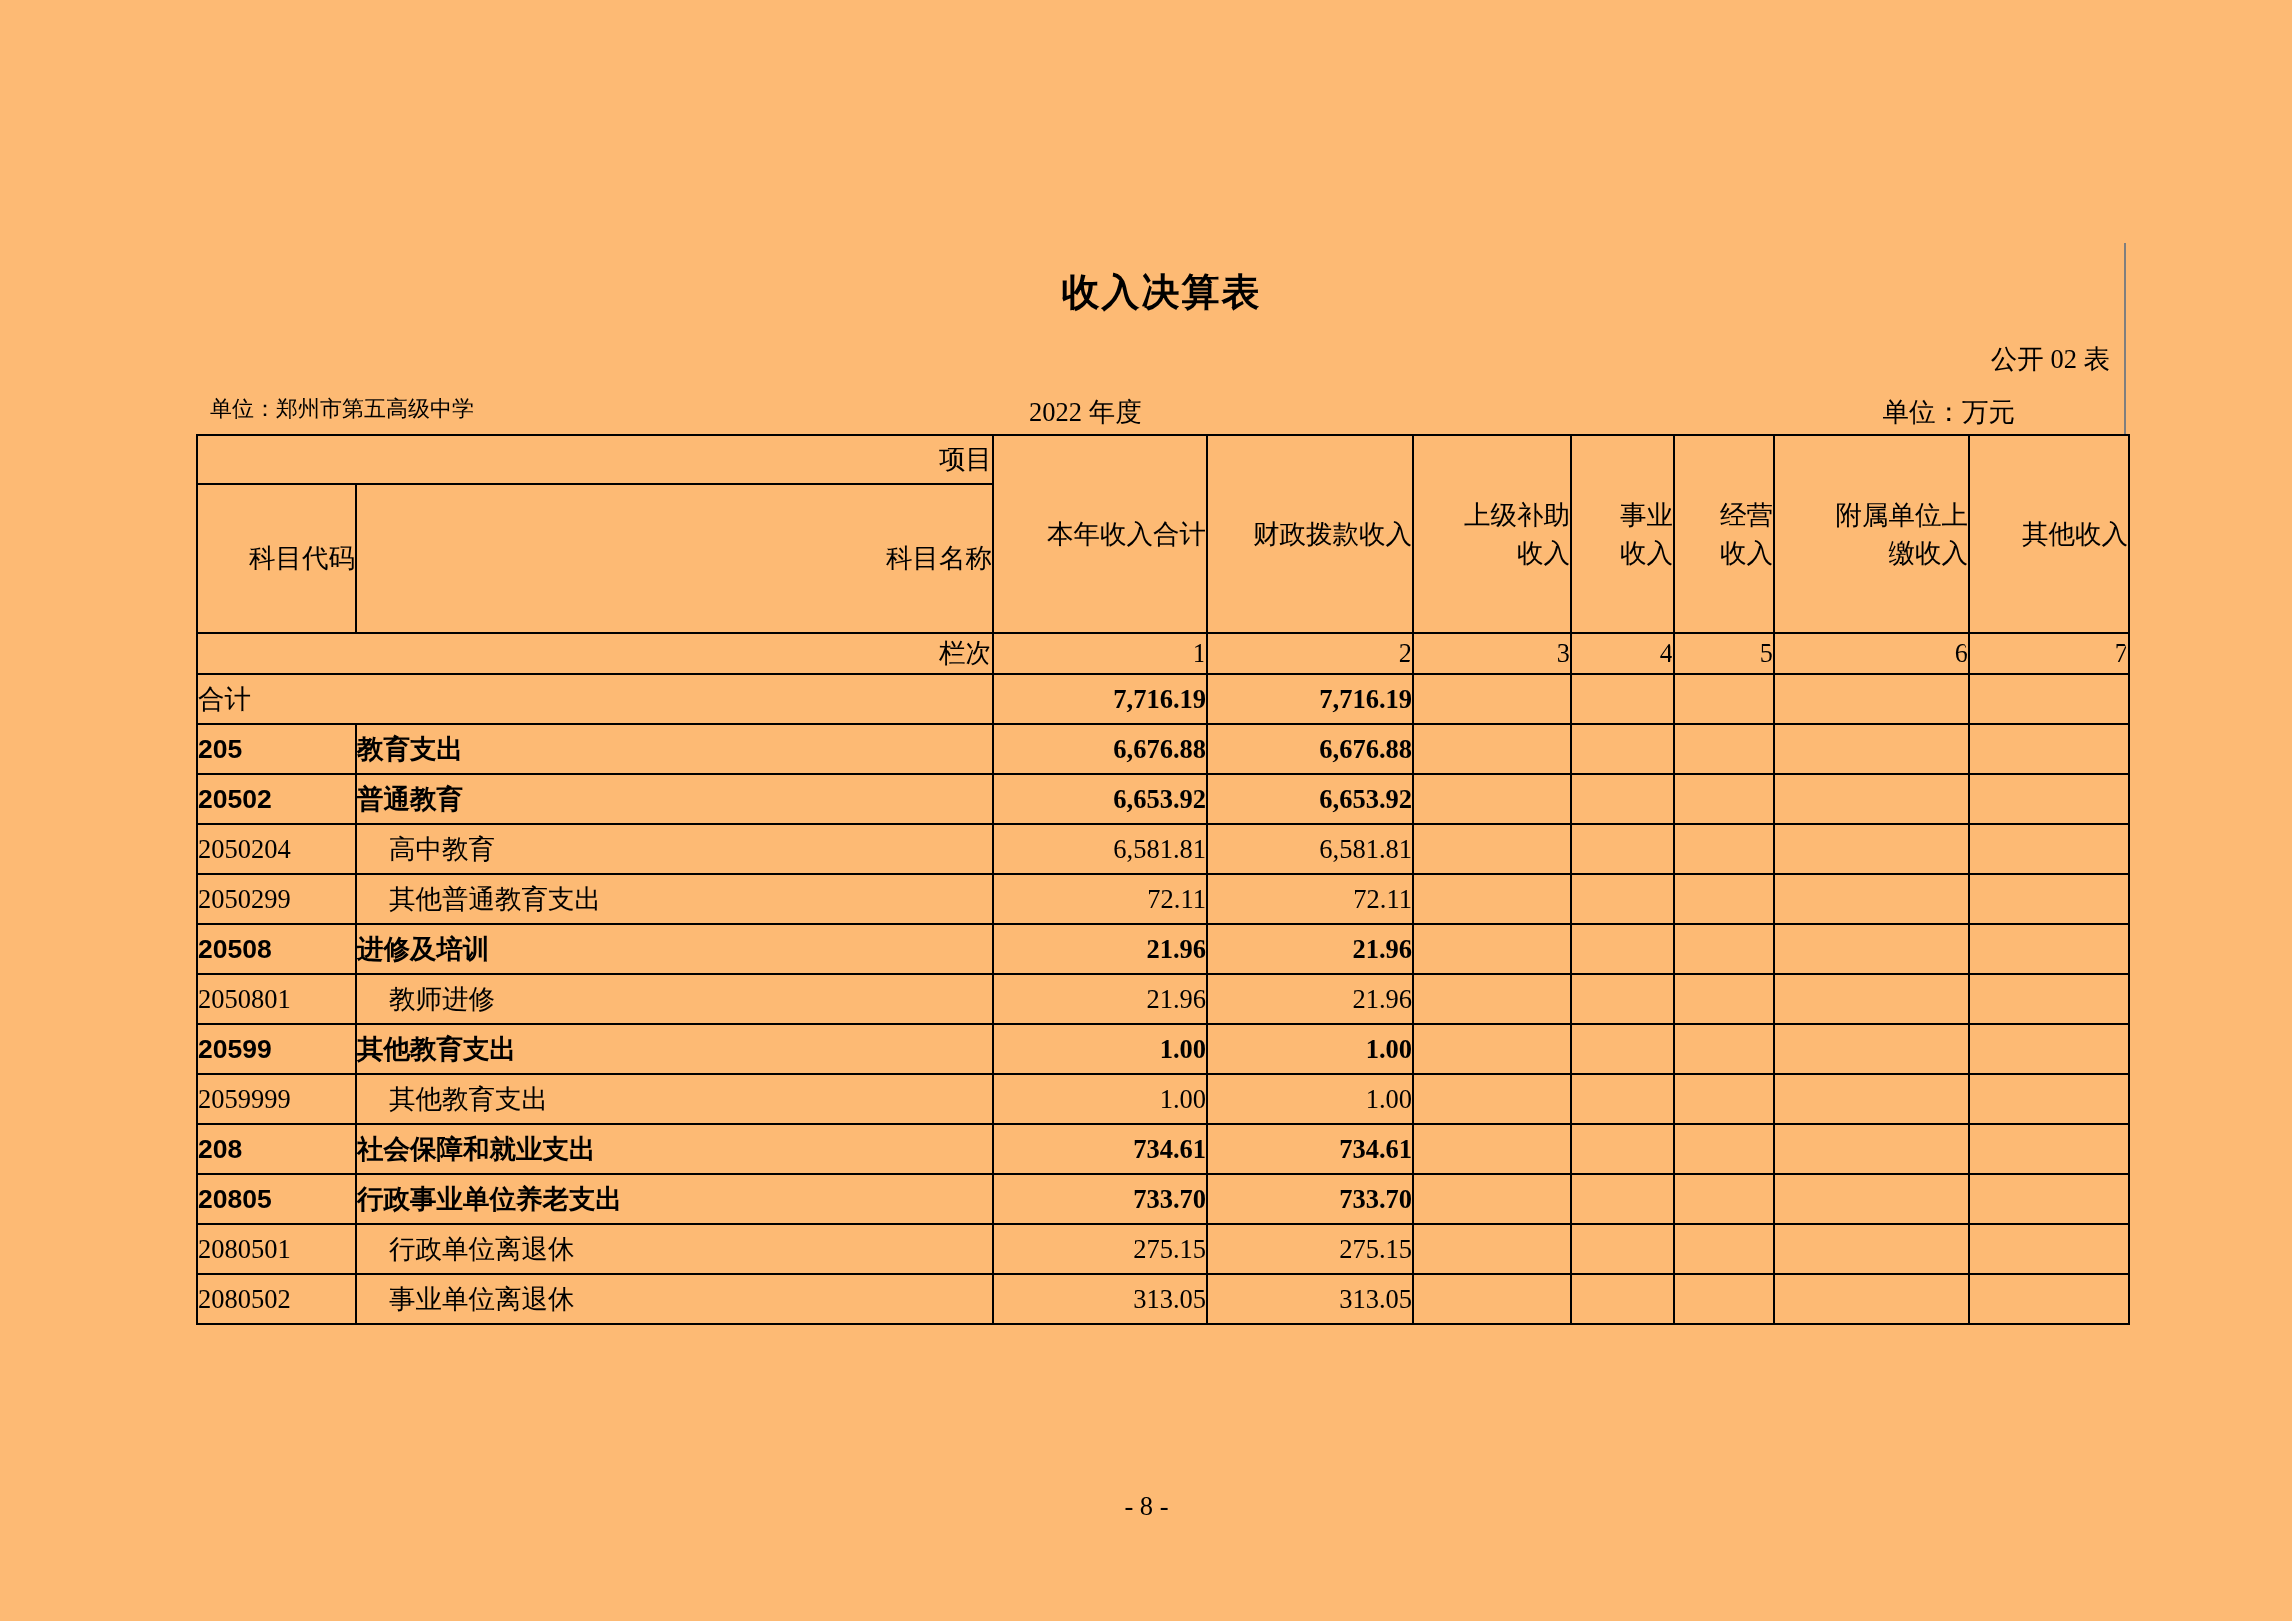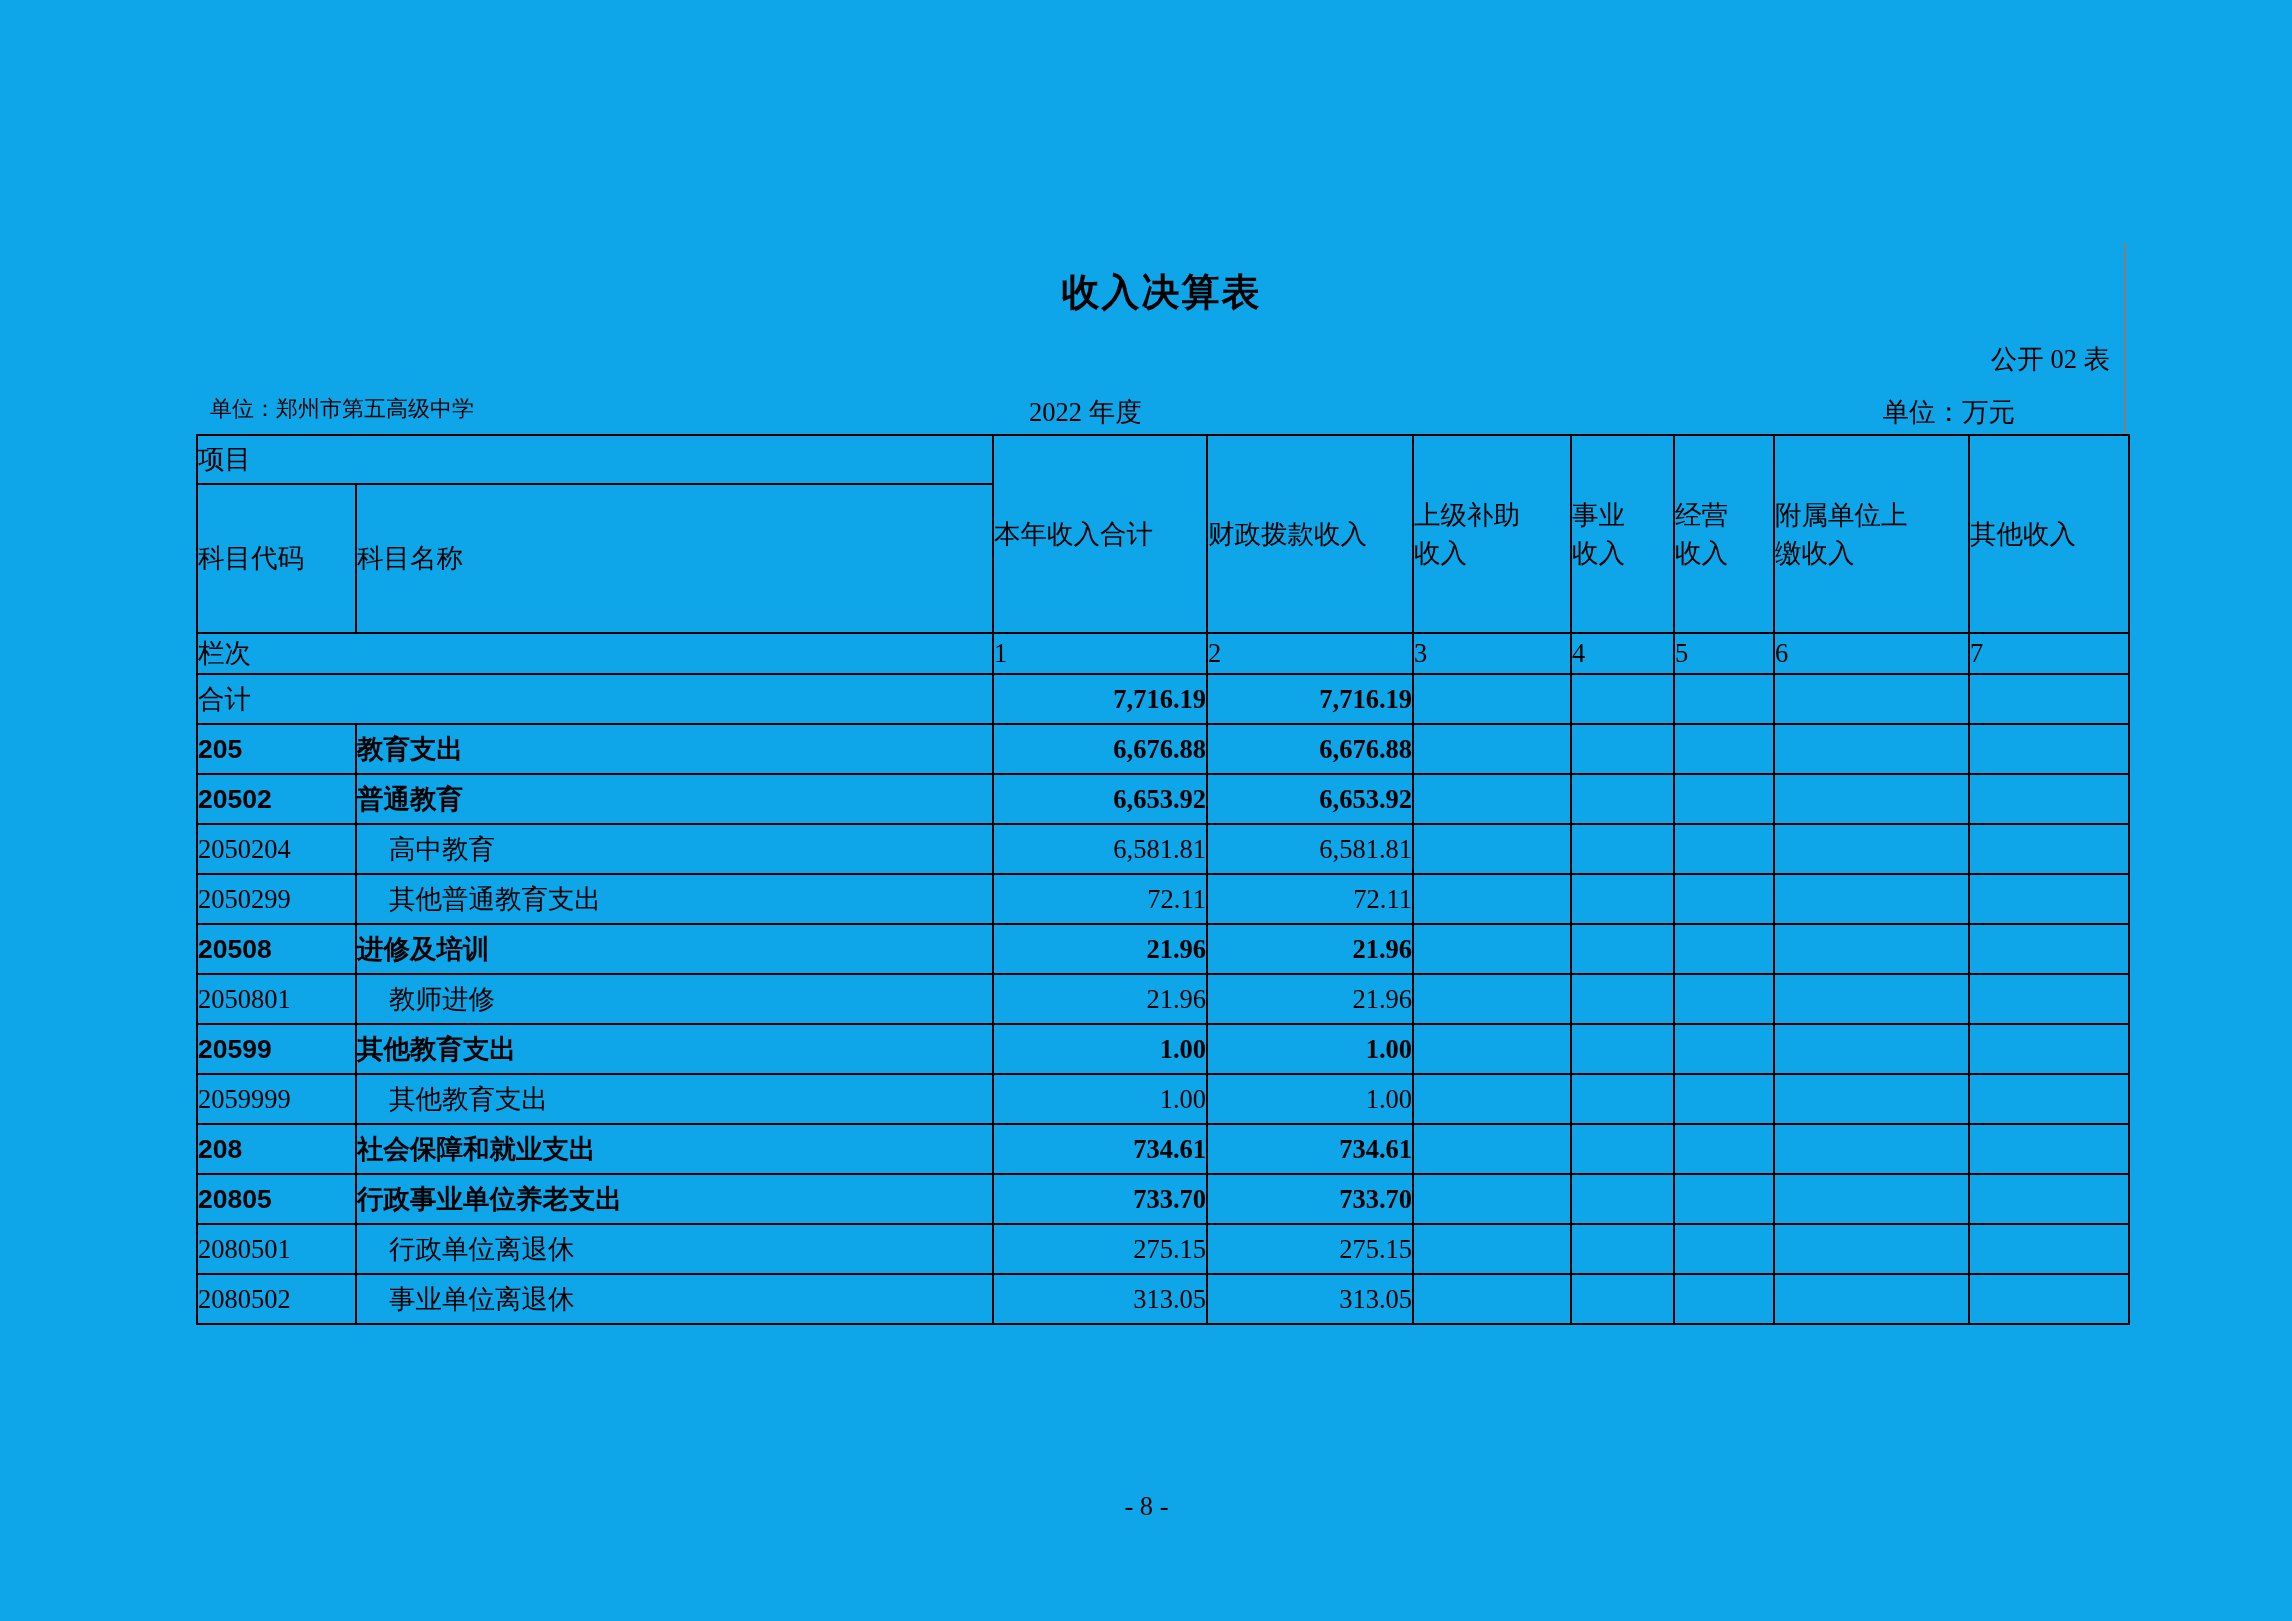--- a/index.html
+++ b/index.html
@@ -4,21 +4,21 @@
 <style>
   html, body {
     margin: 0;
     padding: 0;
     background: #ffffff;
   }
   .page {
     position: relative;
     width: 2293px;
     height: 1621px;
-    background: #0ea5e9;
+    background: #fdba74;
     overflow: hidden;
     font-family: "Liberation Serif", "DejaVu Serif", serif;
     color: #000000;
   }
   .doc-title {
     position: absolute;
     top: 267px;
     left: 196px;
     width: 1931px;
     text-align: center;
@@ -75,22 +75,23 @@
     vertical-align: middle;
     font-size: 26.5px;
     padding: 0;
     overflow: hidden;
   }
   tr.project-row { height: 49px; }
   tr.main-header { height: 149px; }
   tr.lane-row { height: 41px; }
   tr.data-row { height: 50px; }
   td.hdr {
-    text-align: left;
+    text-align: right;
     line-height: 1.45;
+    border-radius: 20px;
   }
   td.hdr .wrapspan {
     display: inline-block;
     vertical-align: middle;
   }
   .w-narrow2 { width: 57px; }
   .w-narrow4 { width: 110px; }
   .w-narrow5 { width: 139px; }
   td.code {
     text-align: left;

